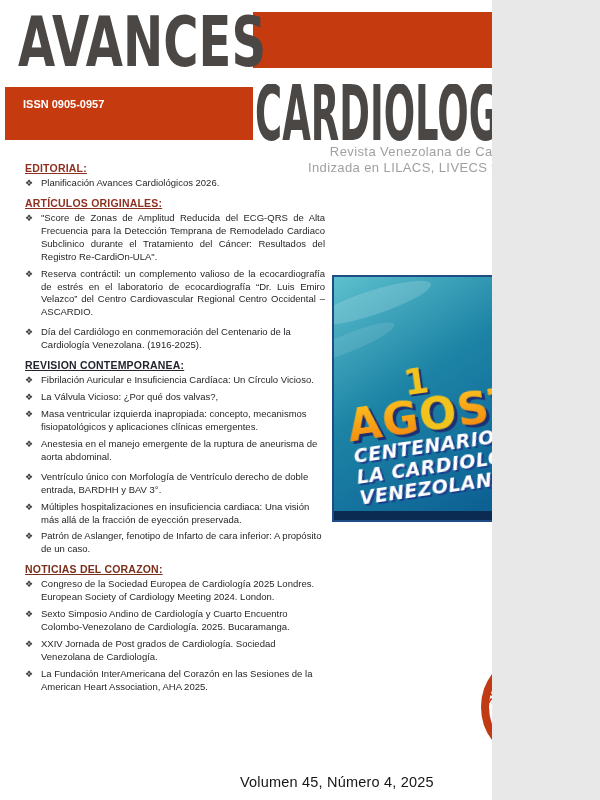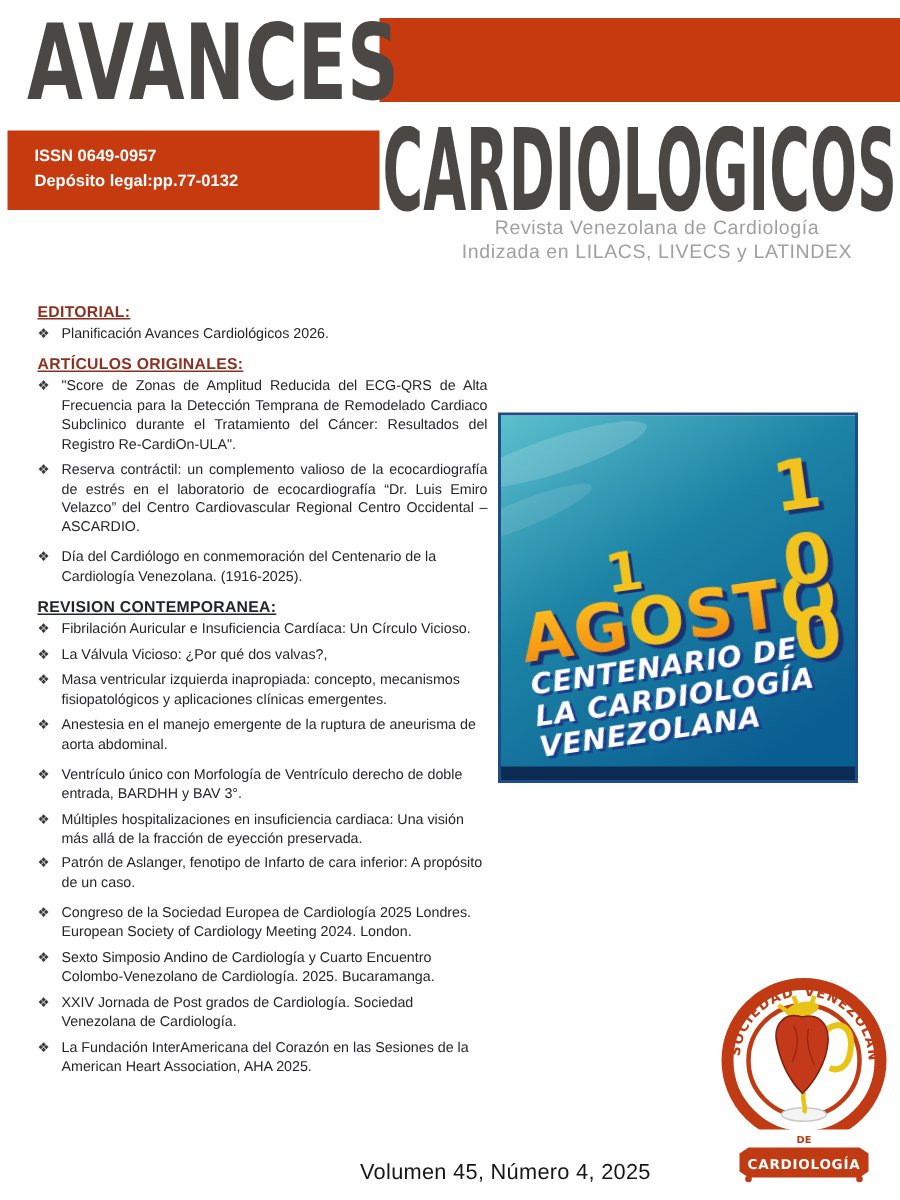--- a/index.html
+++ b/index.html
@@ -1,17 +1,17 @@
 <!DOCTYPE html>
 <html style="--banner: #c63a10; --title-color: #4a4745; --subtitle-color: #a0a0a0; --sea-light: #5cc0cd; --sea-mid: #1d84a6; --sea-deep: #0b5e92; --letter-orange: #f0820f; --letter-yellow: #f2c21d; --shadow-navy: #1c2f72; --caption-white: #ffffff; --ring: #c03a14; --heart: #c5391b; --logo-yellow: #e8c417;"><head>
 <meta charset="utf-8">
 <style>
   html,body{margin:0;padding:0;background:#e8e8e8;}
   .page{
-    position:relative;width:600px;height:800px;background:#ffffff;
+    position:relative;width:492px;height:800px;background:#ffffff;
     overflow:hidden;font-family:"Liberation Sans",sans-serif;
   }
   
   .title-top{position:absolute;left:16px;top:2px;}
   .title-top text, .title-bottom text{
     font-family:"DejaVu Sans",sans-serif;font-weight:bold;fill:var(--title-color);
   }
   .banner-top{
     position:absolute;left:253px;top:12px;width:347px;height:56px;
     background:var(--banner);
@@ -20,21 +20,21 @@
   .issn-bar{
     position:absolute;left:5px;top:87px;width:248px;height:53px;
     background:var(--banner);color:#ffffff;font-weight:bold;font-size:11px;
     line-height:1.55;padding:9px 0 0 18px;box-sizing:border-box;
   }
   .subtitle{
     position:absolute;left:288px;top:144px;width:300px;text-align:center;
     color:var(--subtitle-color);font-size:13px;line-height:1.22;letter-spacing:.4px;
   }
   
-  .toc{position:absolute;left:25px;top:162px;width:300px;margin-top:40px;}
+  .toc{position:absolute;left:25px;top:162px;width:300px;}
   .toc-section{margin-bottom:7px;}
   .toc-heading{
     font-weight:bold;font-size:10.5px;text-decoration:underline;
     margin-bottom:3px;letter-spacing:.2px;
   }
   .toc-item{
     display:flex;gap:6px;margin-bottom:4px;
     font-size:9.5px;line-height:1.36;color:#26262a;
   }
   .toc-item .bullet{
@@ -60,22 +60,21 @@
 
 <div class="page">
 
   <div class="banner-top"></div>
 
   <svg class="title-top" width="252" height="80" viewBox="0 0 252 80">
     <text x="2" y="64" font-size="70" textLength="248" lengthAdjust="spacingAndGlyphs">AVANCES</text>
   </svg>
 
   <div class="issn-bar">
-    <div>ISSN 0649-0957</div>
-    <div>Depósito legal:pp.77-0132</div>
+    <div>ISSN 0905-0957</div>
   </div>
 
   <svg class="title-bottom" width="347" height="64" viewBox="0 0 347 64">
     <text x="2" y="56" font-size="76" textLength="343" lengthAdjust="spacingAndGlyphs">CARDIOLOGICOS</text>
   </svg>
 
   <div class="subtitle">
     <div>Revista Venezolana de Cardiología</div>
     <div>Indizada en LILACS, LIVECS y LATINDEX</div>
   </div>
@@ -132,20 +131,21 @@
         <div class="toc-item">
           <span class="bullet">❖</span>
           <span class="toc-item-text">Múltiples hospitalizaciones en insuficiencia cardiaca: Una visión más allá de la fracción de eyección preservada.</span>
         </div>
         <div class="toc-item">
           <span class="bullet">❖</span>
           <span class="toc-item-text">Patrón de Aslanger, fenotipo de Infarto de cara inferior: A propósito de un caso.</span>
         </div>
       </div>
       <div class="toc-section">
+        <div class="toc-heading" style="color: rgb(122, 46, 28);">NOTICIAS DEL CORAZON:</div>
         <div class="toc-item">
           <span class="bullet">❖</span>
           <span class="toc-item-text">Congreso de la Sociedad Europea de Cardiología 2025 Londres. European Society of Cardiology Meeting 2024. London.</span>
         </div>
         <div class="toc-item">
           <span class="bullet">❖</span>
           <span class="toc-item-text">Sexto Simposio Andino de Cardiología y Cuarto Encuentro Colombo-Venezolano de Cardiología. 2025. Bucaramanga.</span>
         </div>
         <div class="toc-item">
           <span class="bullet">❖</span>

